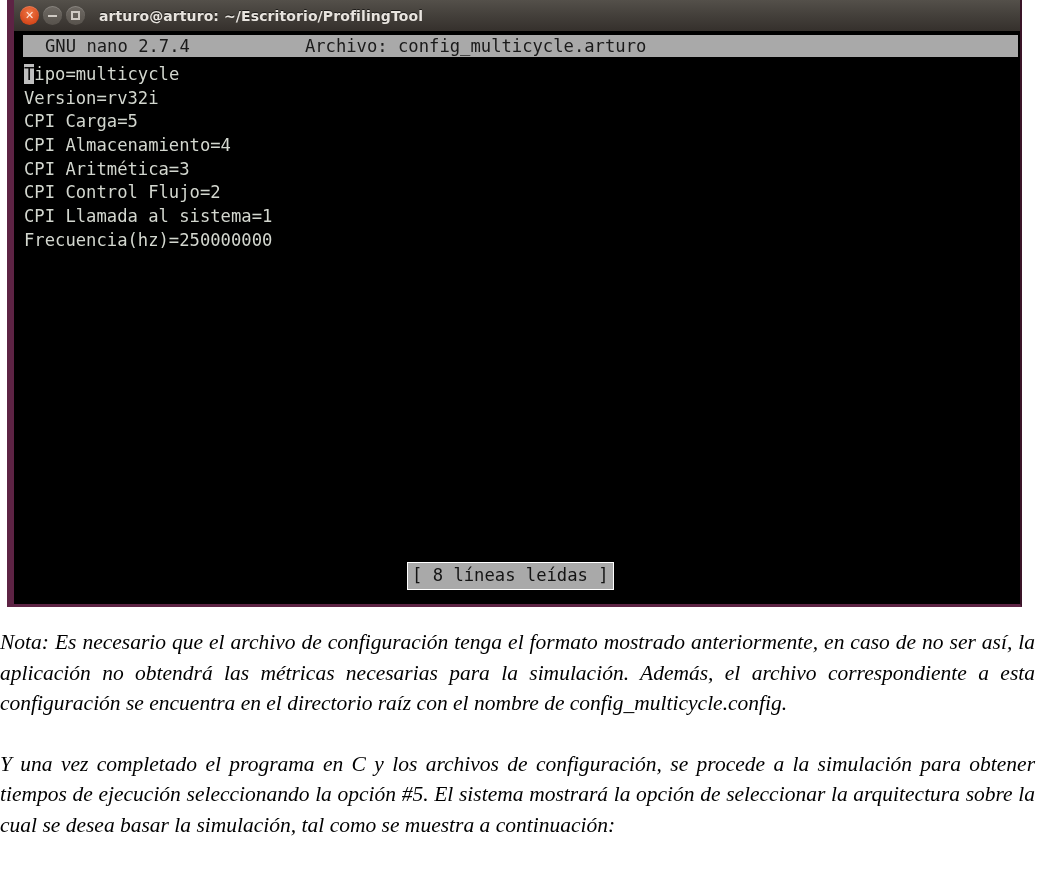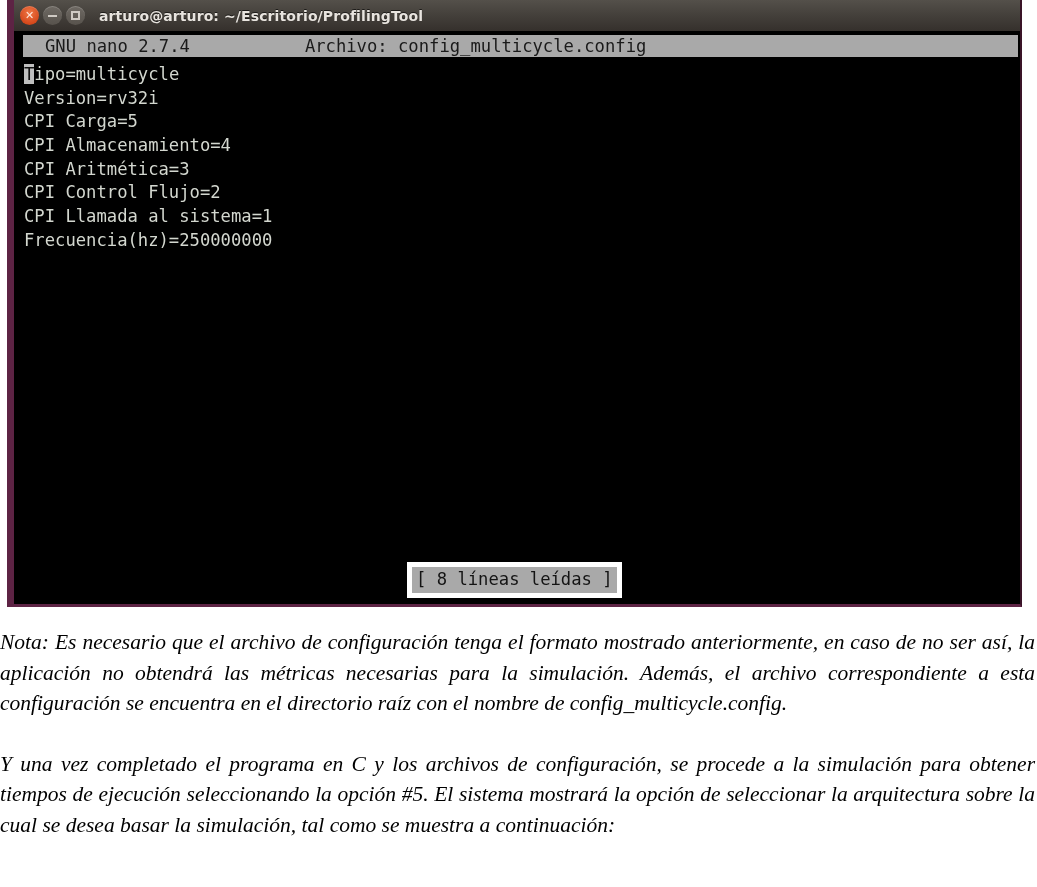--- a/index.html
+++ b/index.html
@@ -102,21 +102,21 @@
   }
 
   .status-msg {
     position: absolute;
     left: 393px; top: 531px;
     background: #a9a9a9;
     color: #141414;
     padding: 1px 4px;
     white-space: pre;
     font-size: 17.2px;
-    border: 5px solid #ffffff;
+    border: 1px solid #ffffff;
   }
 
   .shortcut-bar {
     position: absolute;
     left: 10px; top: 554px;
     width: 1000px;
     white-space: pre;
     font-size: 17.2px;
     line-height: 23.7px;
   }
@@ -155,21 +155,21 @@
           <span></span>
         </div>
     </div>
     <div class="win-title">arturo@arturo: ~/Escritorio/ProfilingTool</div>
   </div>
 
   <div class="term-body">
 
     <div class="nano-header">
       <span class="nh-version">GNU nano 2.7.4</span>
-      <span class="nh-file">Archivo: config_multicycle.config</span>
+      <span class="nh-file">Archivo: config_multicycle.arturo</span>
     </div>
 
     <div class="term-lines"><div class="tline"><span class="cursor-cell">T</span><span>ipo=multicycle</span></div><div class="tline"><span>Version=rv32i</span></div><div class="tline"><span>CPI Carga=5</span></div><div class="tline"><span>CPI Almacenamiento=4</span></div><div class="tline"><span>CPI Aritmética=3</span></div><div class="tline"><span>CPI Control Flujo=2</span></div><div class="tline"><span>CPI Llamada al sistema=1</span></div><div class="tline"><span>Frecuencia(hz)=250000000</span></div></div>
 
     <div class="status-msg">[ 8 líneas leídas ]</div>
 
     <div class="shortcut-bar">
       
       
     </div>

